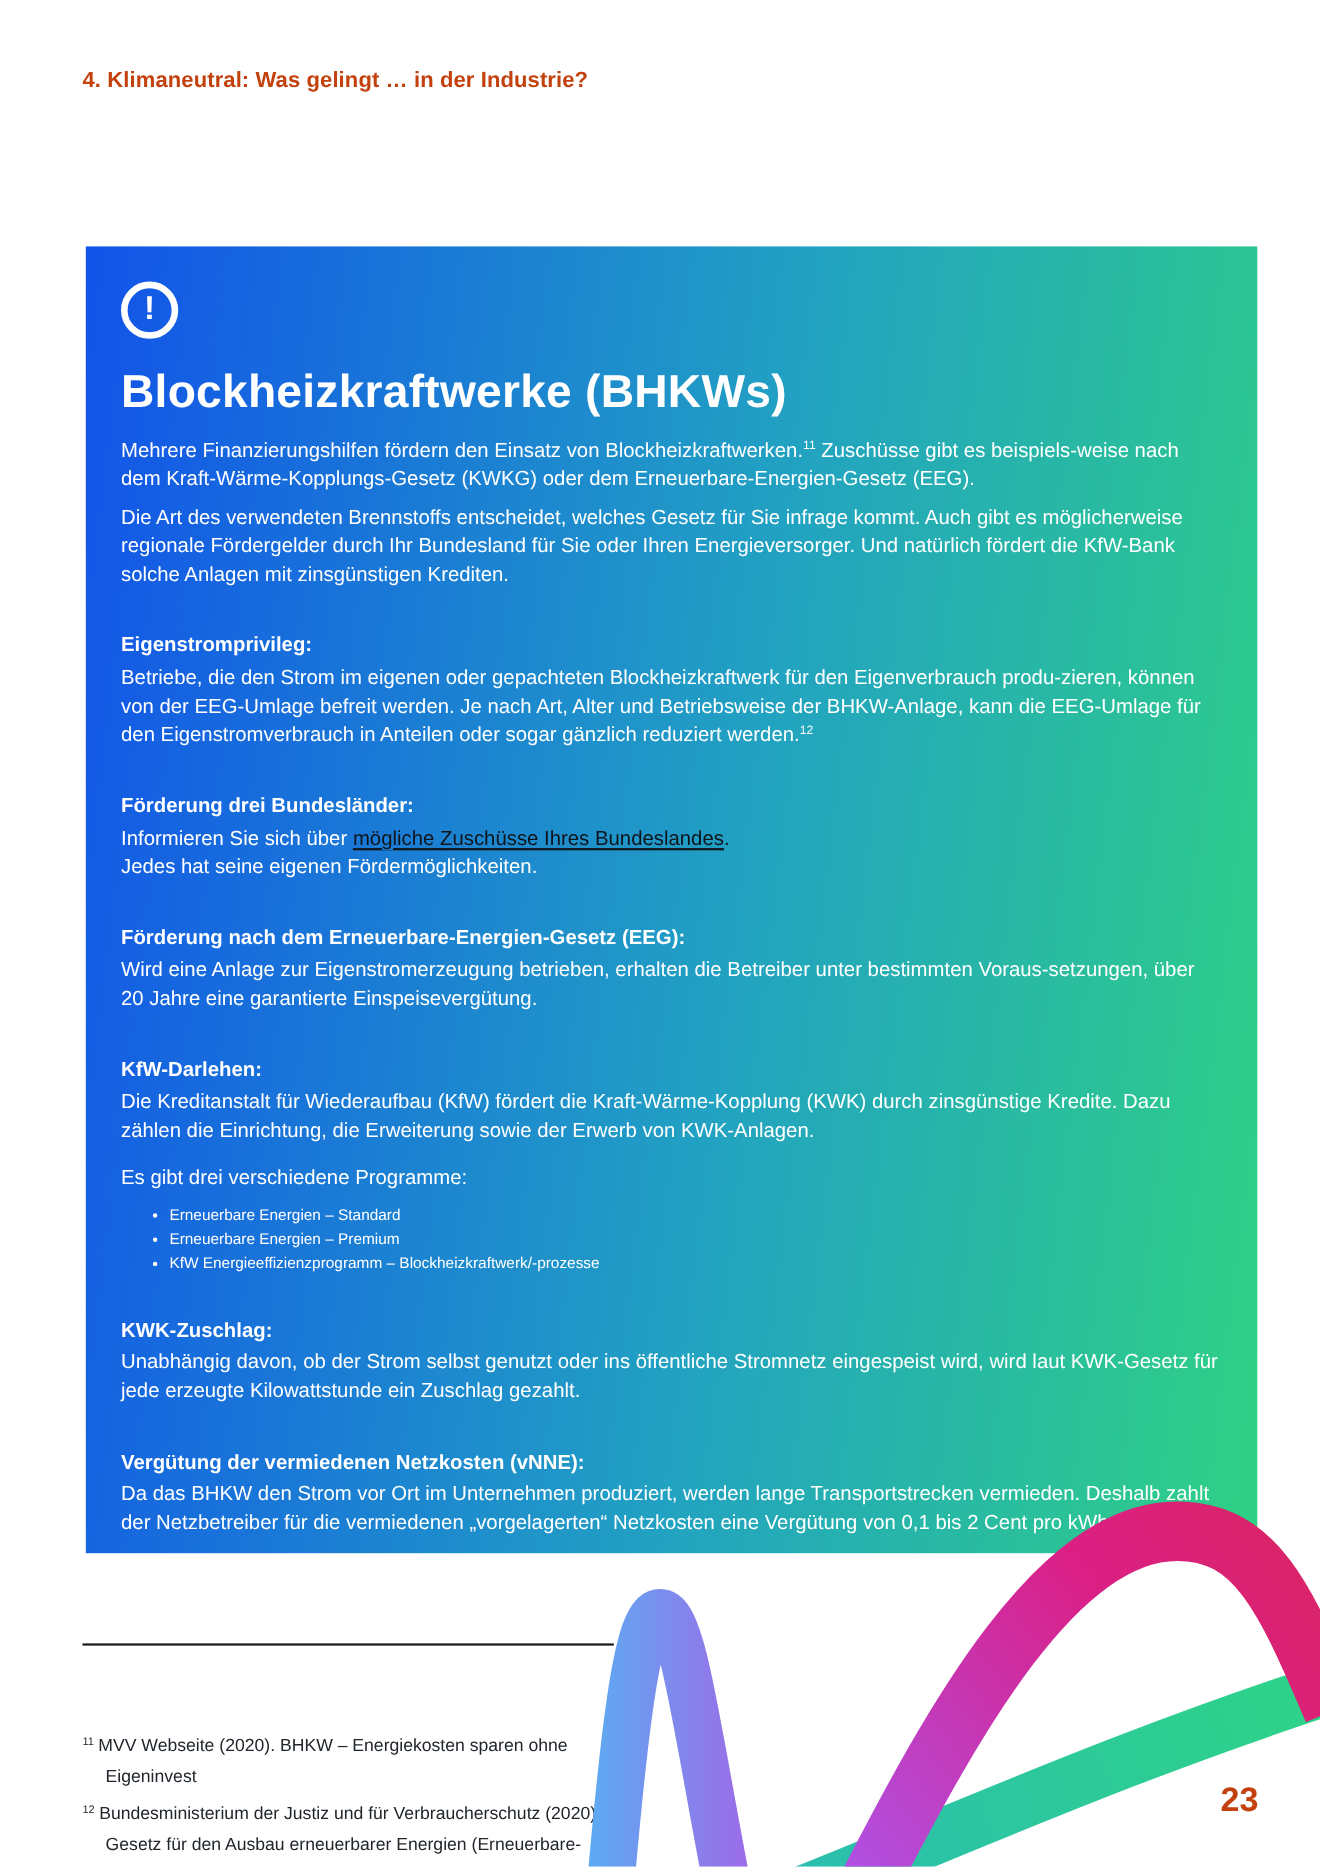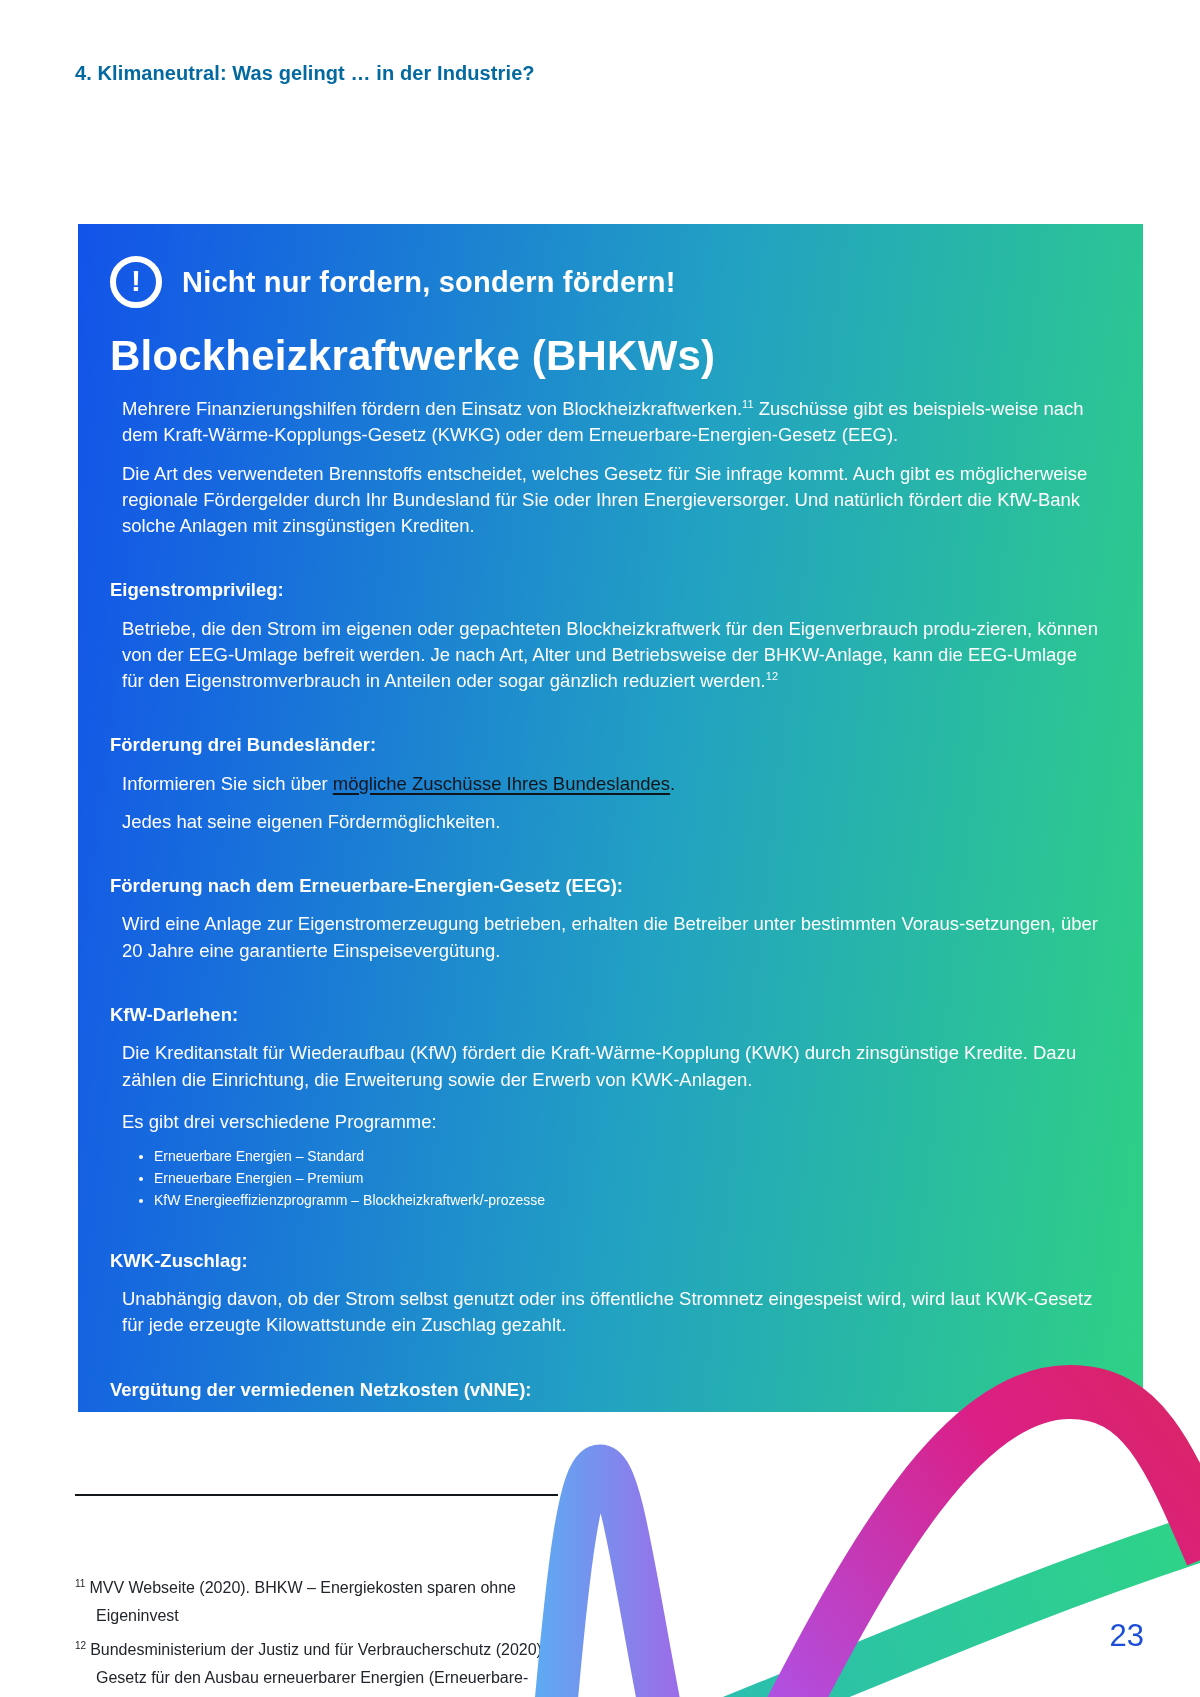--- a/index.html
+++ b/index.html
@@ -6,21 +6,21 @@
   body {
     width:1200px; height:1697px;
     background:#ffffff;
     position:relative;
     overflow:hidden;
     font-family:"Liberation Sans", sans-serif;
     -webkit-font-smoothing:antialiased;
   }
   .doc-header {
     position:absolute; left:75px; top:62px;
-    color:#0369a1; font-size:20px; font-weight:bold;
+    color:#c2410c; font-size:20px; font-weight:bold;
     letter-spacing:0.1px;
   }
   
   .card {
     position:absolute; left:78px; top:224px;
     width:1065px; height:1188px;
     background:linear-gradient(97deg, #1253e9 0%, #22a2c2 55%, #2fd184 100%);
     color:#ffffff;
     box-sizing:border-box;
     padding:28px 32px 0 32px;
@@ -31,21 +31,21 @@
   .alert-icon {
     flex:0 0 auto;
     width:52px; height:52px; box-sizing:border-box;
     border:6px solid #ffffff; border-radius:50%;
     display:flex; align-items:center; justify-content:center;
     font-size:30px; font-weight:bold; color:#ffffff;
     padding-bottom:2px;
   }
   .card h1 { margin:0; font-size:29px; font-weight:bold; letter-spacing:0.2px; }
   .card h2 { margin:24px 0 0 0; font-size:42px; font-weight:bold; letter-spacing:0.2px; }
-  .card p { margin:12px; font-size:18.5px; line-height:1.42; }
+  .card p { margin:0; font-size:18.5px; line-height:1.42; }
   .para-1 { margin-top:16px !important; }
   .para-2 { margin-top:8px  !important; }
   .section { margin-top:38px; }
   .section h3 { margin:0 0 3px 0; font-size:18.5px; font-weight:bold; line-height:1.42; }
   .fnref { font-size:11px; vertical-align:super; line-height:0; letter-spacing:0; }
   .inline-link { color:#10151b; text-decoration:underline; text-decoration-thickness:1.5px; text-underline-offset:3px; cursor:pointer; }
   .dark-dot { color:#10151b; }
   .programs-intro { margin-top:16px !important; }
   .card ul { margin:12px 0 0 0; padding-left:44px; }
   .card li { font-size:14px; line-height:1.35; margin-top:3px; }
@@ -56,35 +56,34 @@
   }
   .footnotes {
     position:absolute; left:75px; top:1568px; width:492px;
     color:#21262c; font-size:16px; line-height:1.75; z-index:1;
   }
   .footnote { padding-left:21px; text-indent:-21px; margin-top:6px; }
   .footnote sup { font-size:10px; line-height:0; margin-right:4px; }
   .page-number {
     position:absolute; left:1092px; top:1618px; width:52px;
     text-align:right;
-    color:#1d4ed8; font-size:31px; font-weight:normal; z-index:4;
+    color:#c2410c; font-size:31px; font-weight:bold; z-index:4;
   }
   .ribbons { position:absolute; left:0; top:0; z-index:3; pointer-events:none; }
 </style>
 </head>
 <body>
 
 <div class="doc-header">4. Klimaneutral: Was gelingt … in der Industrie?</div>
 
 <section class="card">
   <div class="alert-row">
     <span class="alert-icon">
         <span>!</span>
       </span>
-    <h1>Nicht nur fordern, sondern fördern!</h1>
   </div>
 
   <h2>Blockheizkraftwerke (BHKWs)</h2>
 
   <p class="para-1"><span>Mehrere Finanzierungshilfen fördern den Einsatz von Blockheizkraftwerken.</span><sup class="fnref">11</sup><span> Zuschüsse gibt es beispiels-weise nach dem Kraft-Wärme-Kopplungs-Gesetz (KWKG) oder dem Erneuerbare-Energien-Gesetz (EEG).</span></p>
 
   <p class="para-2">Die Art des verwendeten Brennstoffs entscheidet, welches Gesetz für Sie infrage kommt. Auch gibt es möglicherweise regionale Fördergelder durch Ihr Bundesland für Sie oder Ihren Energieversorger. Und natürlich fördert die KfW-Bank solche Anlagen mit zinsgünstigen Krediten.</p>
 
   <div class="section">
     <h3>Eigenstromprivileg:</h3>

